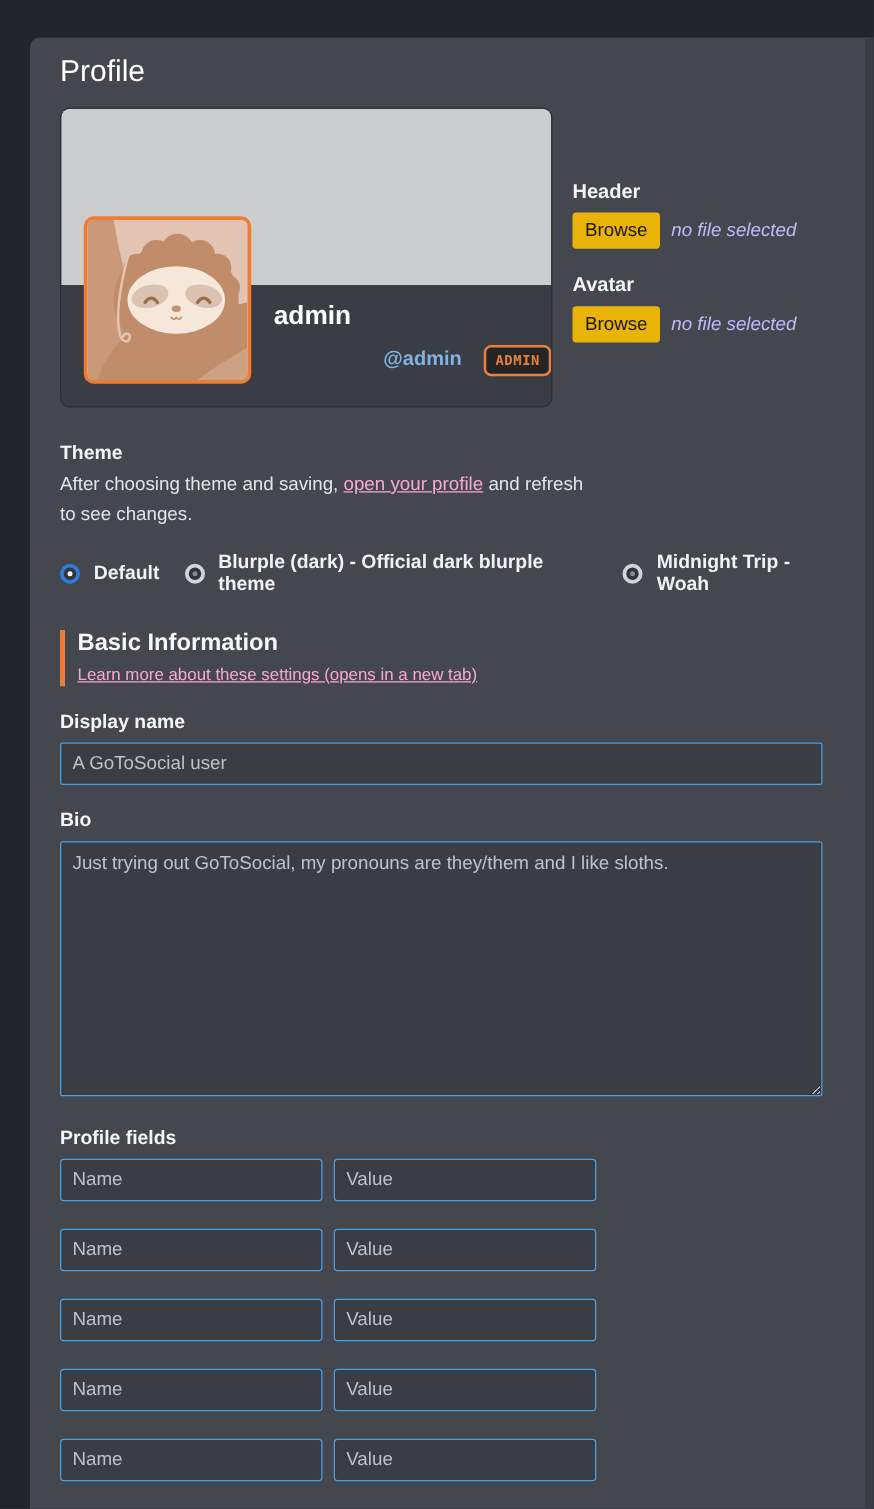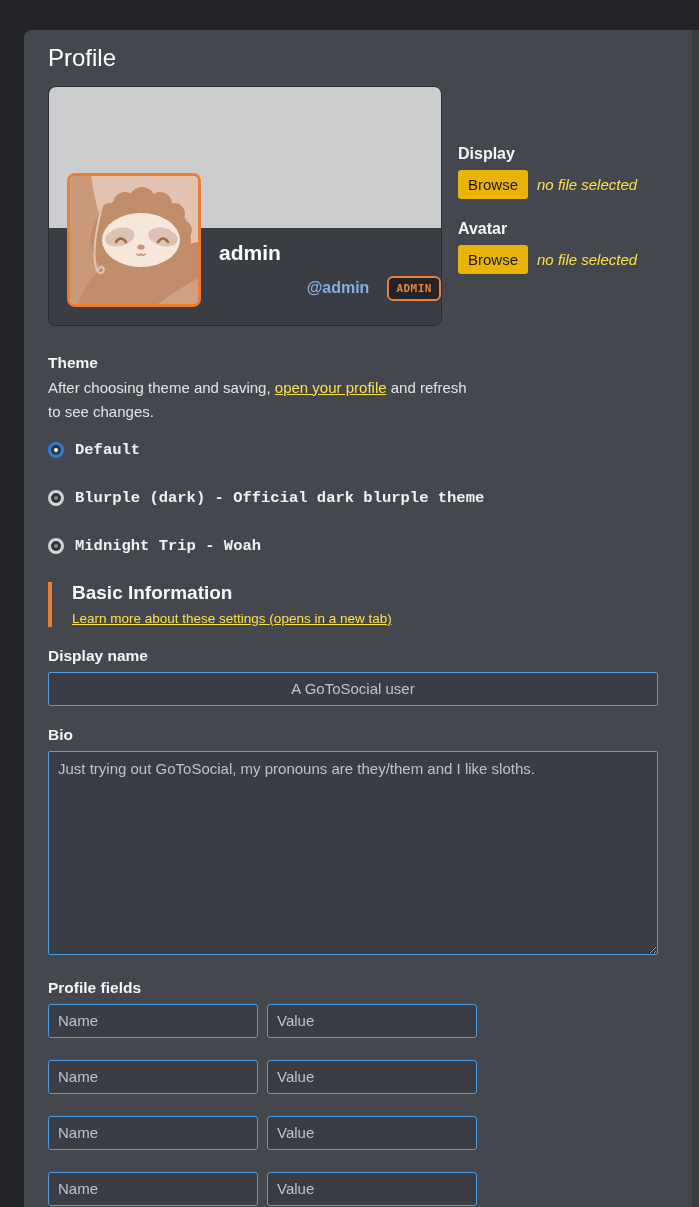--- a/index.html
+++ b/index.html
@@ -47,55 +47,55 @@
   .avatar-frame svg { display: block; width: 128px; height: 128px; }
 
   .file-col { padding-top: 59px; margin-left: 16px; }
   .file-group + .file-group { margin-top: 21px; }
   .file-label { font-weight: bold; font-size: 16px; color: #f4f5f7; margin-bottom: 7px; }
   .file-row { display: flex; align-items: center; gap: 9px; }
   .browse-btn {
     background: #eab308; color: #17191d; border: none; border-radius: 3px;
     padding: 6px 10px; font-size: 15px; font-family: inherit; cursor: pointer;
   }
-  .file-status { font-style: italic; font-size: 15px; color: #fde047; white-space: nowrap; }
+  .file-status { font-style: italic; font-size: 15px; color: #c4b5fd; white-space: nowrap; }
 
   
   .theme-section { margin-top: 28px; }
   .bold-label { font-weight: bold; font-size: 15.5px; color: #f4f5f7; }
   .theme-help { margin: 4px 0 0 0; max-width: 428px; font-size: 15px; line-height: 1.6; color: #e2e4e7; }
-  a.inline-link, a.learn-more { color: #fde047; text-decoration: underline; cursor: pointer; }
-  .radio-list { margin-top: 17px; display: flex; flex-direction: column; gap: 30px; font-family: Liberation Mono, monospace; }
+  a.inline-link, a.learn-more { color: #f9a8d4; text-decoration: underline; cursor: pointer; }
+  .radio-list { margin-top: 17px; display: flex; flex-direction: row; gap: 20px; }
   .radio-row { display: flex; align-items: center; gap: 11px; cursor: pointer; }
   .radio-row .opt-label { font-weight: bold; font-size: 15.5px; color: #f0f1f3; }
   .radio {
     width: 16px; height: 16px; border-radius: 50%; flex: none; position: relative;
     border: 3px solid #d3d4d7; background: #33343a;
   }
   .radio::after {
     content: ""; position: absolute; width: 4px; height: 4px; border-radius: 50%;
     background: #87898e; top: 50%; left: 50%; transform: translate(-50%,-50%);
   }
   .radio.checked { border-color: #2d7cd9; }
   .radio.checked::after { background: #ffffff; }
 
   
   .basic-info { margin-top: 23px; }
-  .section-head { border-left: 4px solid #ee7b33; padding-left: 20px; margin-top: 27px; }
+  .section-head { border-left: 4px solid #ee7b33; padding-left: 10px; margin-top: 27px; }
   .section-head h2 { font-size: 19px; margin: 0 0 5px 0; color: #f6f7f9; font-weight: bold; }
   a.learn-more { font-size: 13.5px; }
 
   .field { margin-top: 20px; }
   .field-label { display: block; font-weight: bold; font-size: 15.5px; color: #f4f5f7; margin-bottom: 7px; }
   .text-input, .bio-textarea, .pf-input {
     background: #3a3d44; border: 1.5px solid #4a9fe6; color: #e6e8ea;
     font-size: 15px; font-family: inherit; padding: 6px 9px;
   }
   .text-input::placeholder, .bio-textarea::placeholder, .pf-input::placeholder { color: #bfc2c7; opacity: 1; }
-  .text-input { width: 610px; height: 34px; border-radius: 2px; text-align: center; }
+  .text-input { width: 610px; height: 34px; border-radius: 2px; }
   .bio-textarea { width: 610px; height: 204px; border-radius: 2px; resize: vertical; line-height: 1.45; }
   .pf-row { display: flex; gap: 9px; margin-bottom: 22px; }
   .pf-input { width: 210px; height: 34px; border-radius: 3px; }
 </style>
 </head>
 <body>
 
 <div class="panel">
   <h1 class="page-title">Profile</h1>
 
@@ -138,21 +138,21 @@
           <ellipse cx="71" cy="71" rx="3.6" ry="2.6" fill="#c79274"></ellipse>
           <path d="M67,78 q2,2.6 4,0 q2,2.6 4,0" stroke="#c79274" stroke-width="1.6" fill="none" stroke-linecap="round"></path>
 
           <path d="M36,16 C26,50 22,76 26,92 C27.5,97 32,99 33.5,95 C35,91 30,89 28.5,93" stroke="#e3c3b1" stroke-width="2" fill="none" stroke-linecap="round"></path>
         </svg>
       </div>
     </div>
 
     <div class="file-col">
       <div class="file-group">
-        <div class="file-label">Display</div>
+        <div class="file-label">Header</div>
         <div class="file-row">
           <button class="browse-btn">Browse</button>
           <span class="file-status">no file selected</span>
         </div>
       </div>
       <div class="file-group">
         <div class="file-label">Avatar</div>
         <div class="file-row">
           <button class="browse-btn">Browse</button>
           <span class="file-status">no file selected</span>

